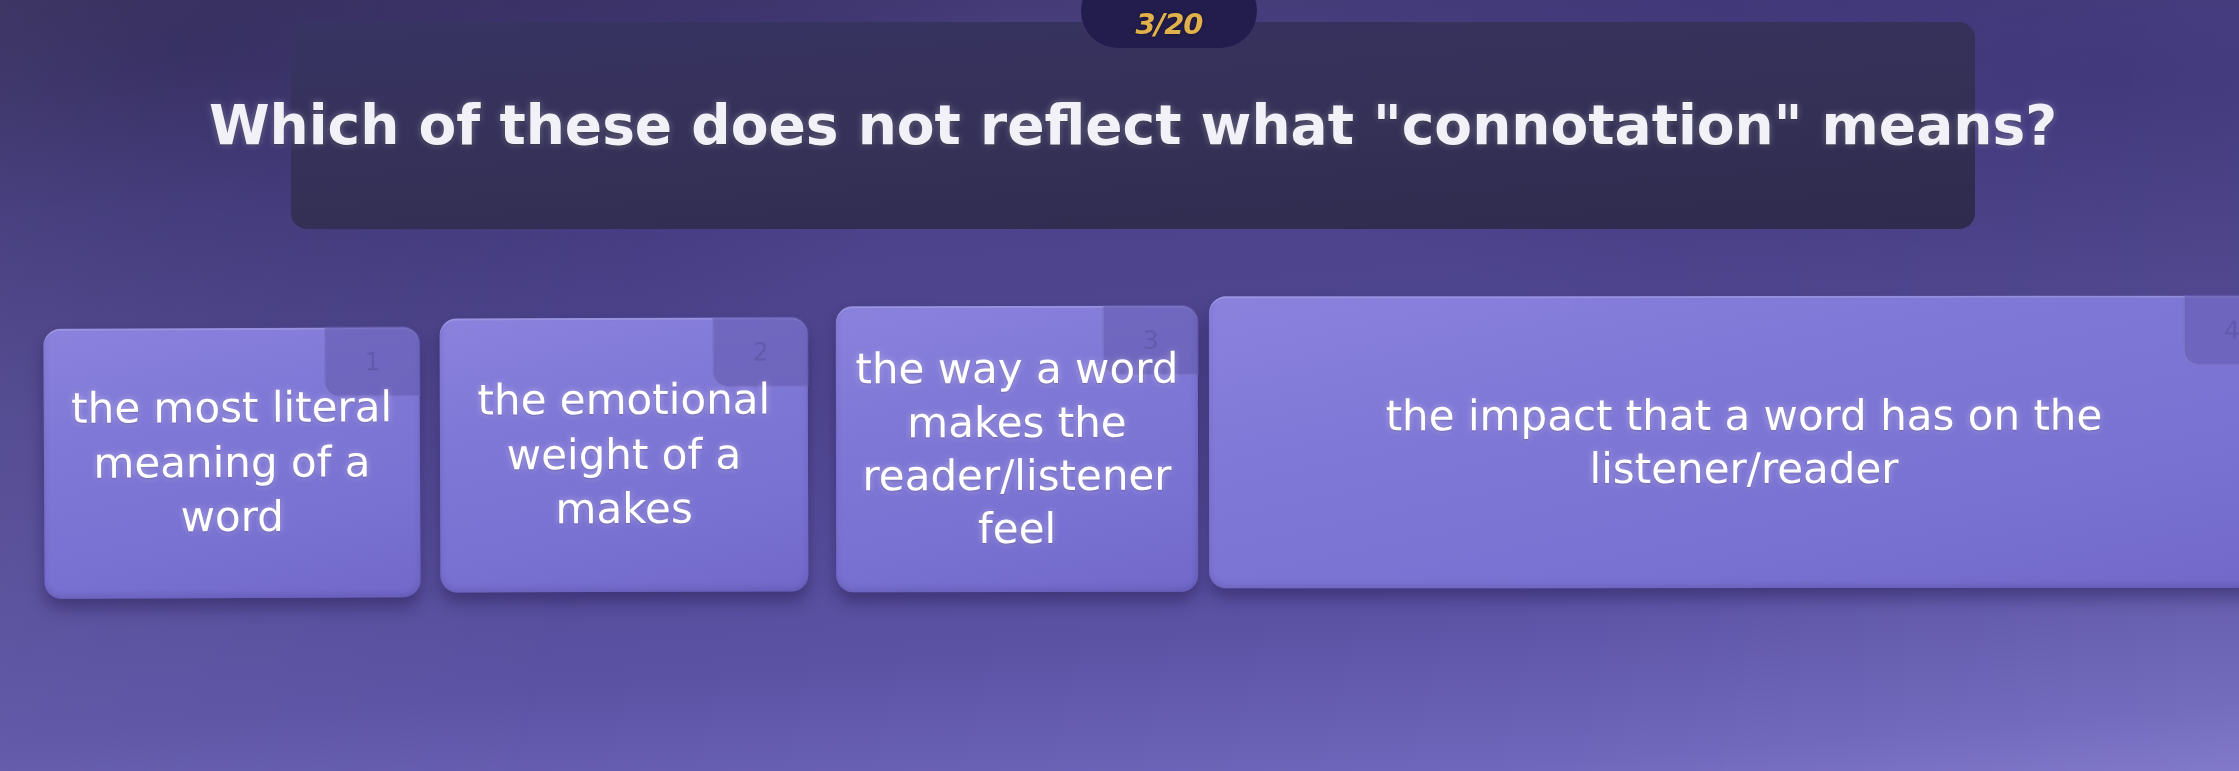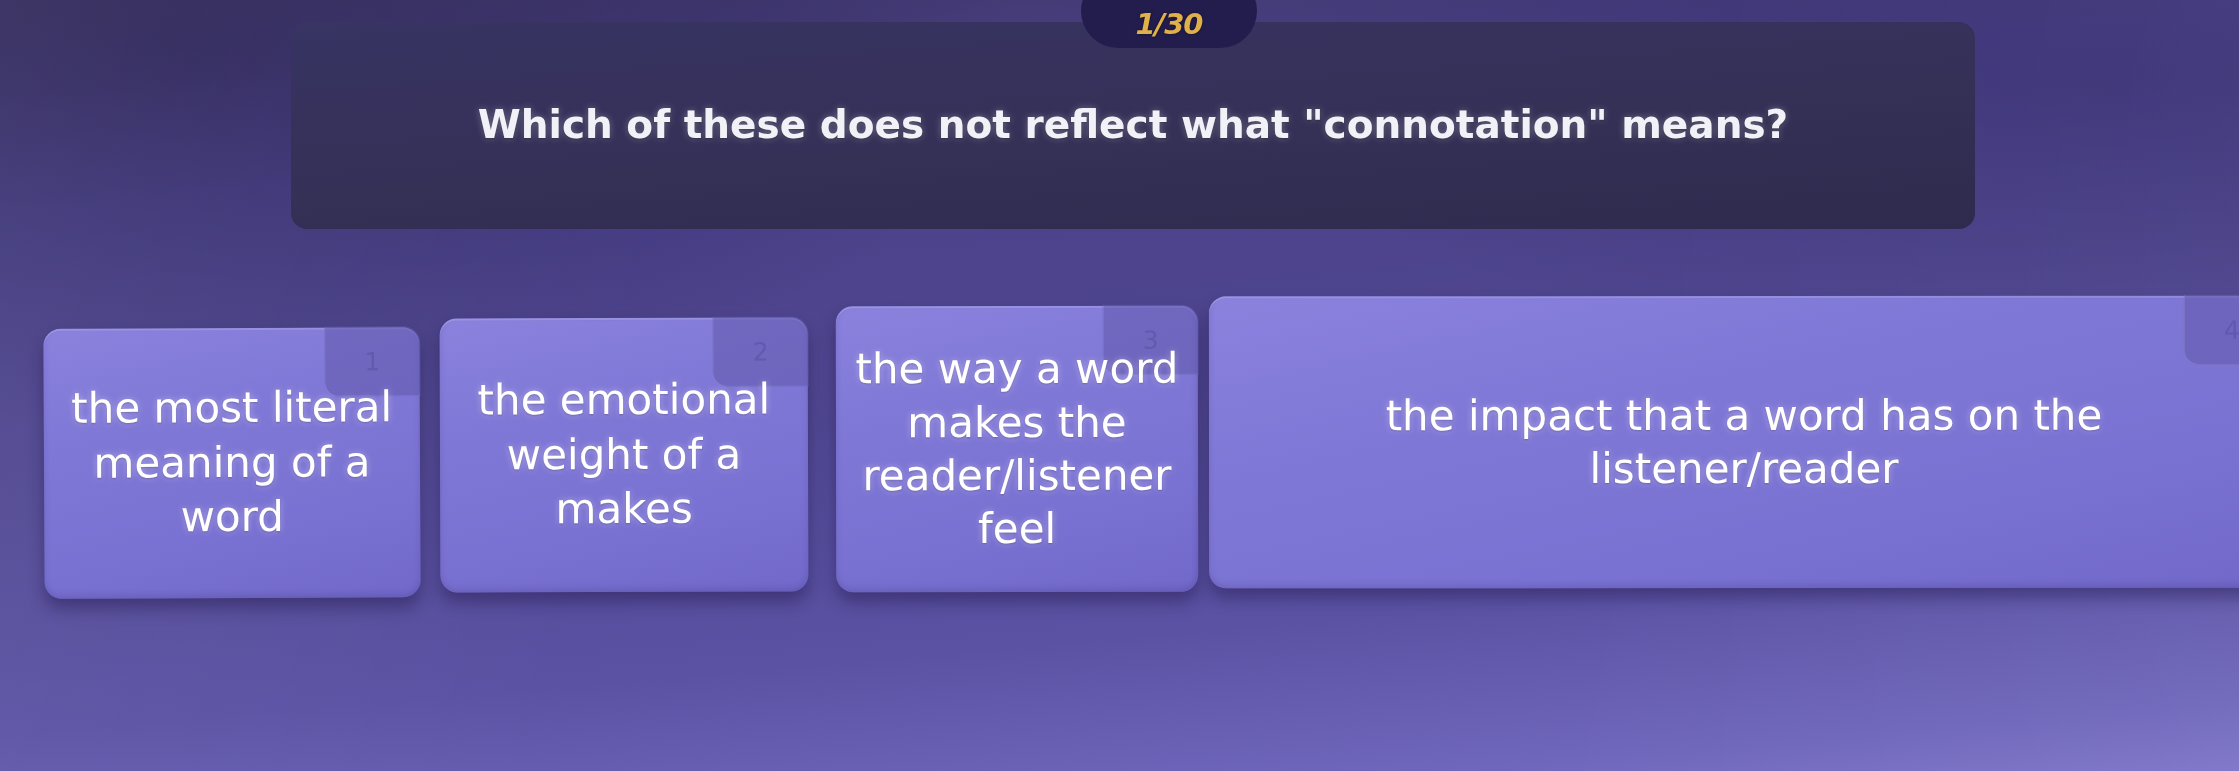--- a/index.html
+++ b/index.html
@@ -77,21 +77,21 @@
     width:1684px;
     height:207px;
     border-radius:16px;
     background:linear-gradient(176deg,#383463 0%,#343056 55%,#2f2b4e 100%);
     display:flex;
     align-items:center;
     justify-content:center;
     z-index:4;
   }
   .question-text {
-    font-size:39px;
+    font-size:55px;
     font-weight:bold;
     color:#f2f1f8;
     text-align:left;
     line-height:1.18;
     padding:0 46px;
     text-shadow:0 0 7px rgba(255,255,255,.30), 0 1px 2px rgba(0,0,0,.45);
     white-space:nowrap;
   }
 
   
@@ -159,21 +159,21 @@
 
   #card-3 .answer-label,
   #card-4 .answer-label { line-height:1.27; }
 </style>
 </head>
 <body>
 
 <div class="stage"></div>
 
 <div class="progress-pill">
-  <span class="counter">1/30</span>
+  <span class="counter">3/20</span>
 </div>
 
 <div class="question-panel">
   <div class="question-text">Which of these does not reflect what "connotation" means?</div>
 </div>
 
 <div class="answers">
 
   <div class="answer-card" id="card-1">
     <div class="answer-index">

